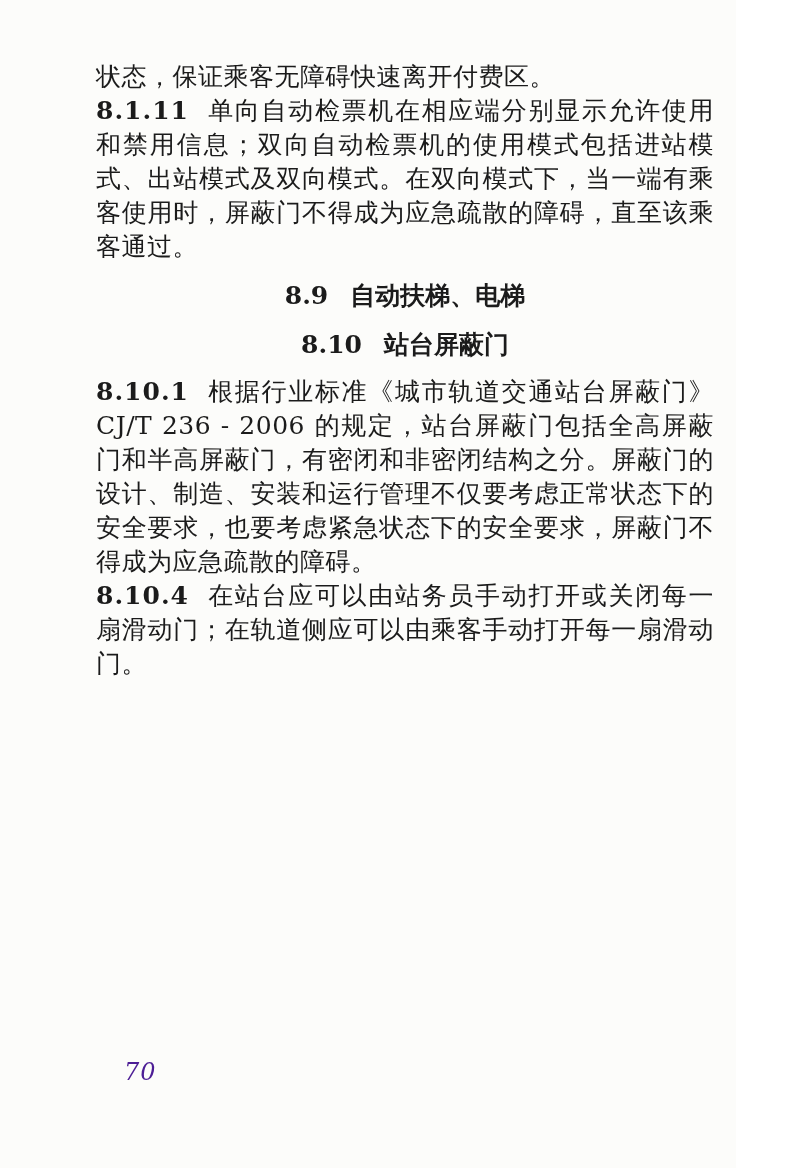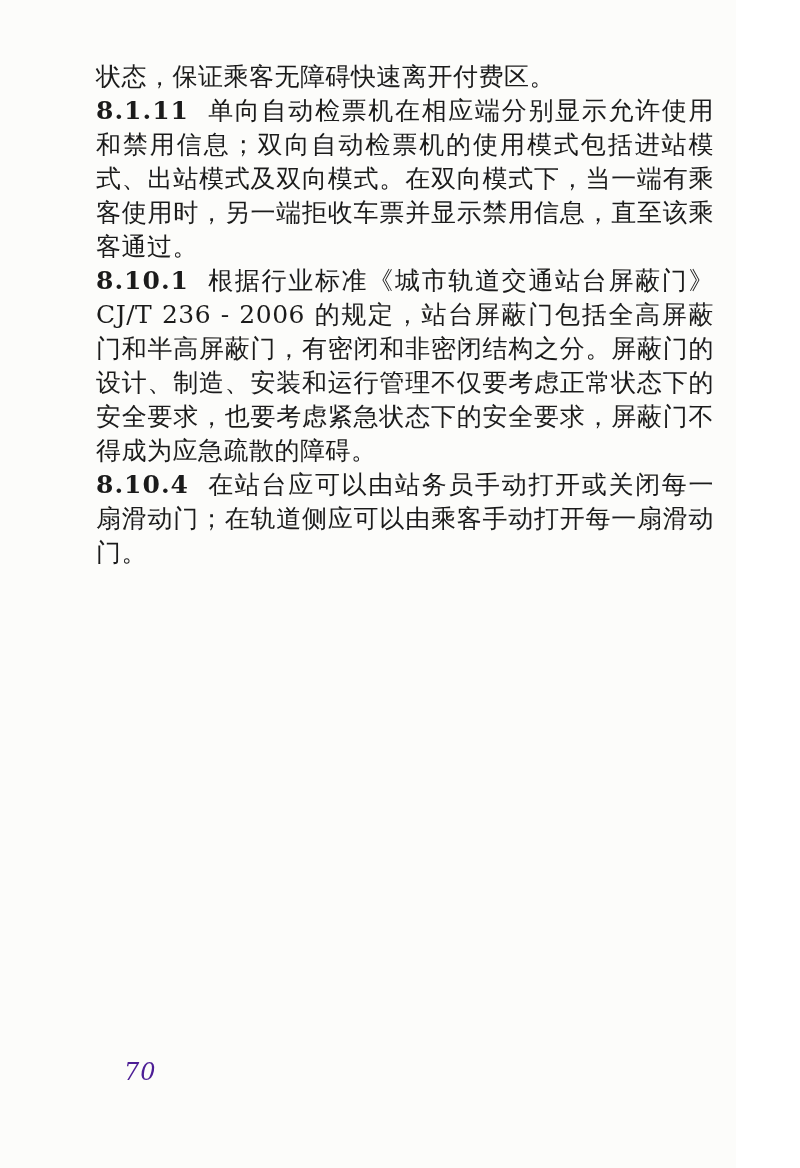--- a/index.html
+++ b/index.html
@@ -56,25 +56,27 @@
 </style>
 </head>
 <body>
 
 <div class="page">
   <div class="content">
 
     <p class="body"><span>状态，保证乘客无障碍快速离开付费区。</span></p>
 
 
-    <p class="body"><span class="num">8.1.11</span><span>单向自动检票机在相应端分别显示允许使用和禁用信息；双向自动检票机的使用模式包括进站模式、出站模式及双向模式。在双向模式下，当一端有乘客使用时，另一端拒收车票并显示禁用信息，直至该乘客通过。</span></p>
+    <p class="body"><span class="num">8.1.11</span><span>单向自动检票机在相应端分别显示允许使用和禁用信息；双向自动检票机的使用模式包括进站模式、出站模式及双向模式。在双向模式下，当一端有乘客使用时，屏蔽门不得成为应急疏散的障碍，直至该乘客通过。</span></p>
+
+    <div class="heading"><span class="h-num">8.9</span><span>自动扶梯、电梯</span></div>
 
 
 
-
+    <div class="heading"><span class="h-num">8.10</span><span>站台屏蔽门</span></div>
 
     <p class="body"><span class="num">8.10.1</span><span>根据行业标准《城市轨道交通站台屏蔽门》CJ/T 236 - 2006 的规定，站台屏蔽门包括全高屏蔽门和半高屏蔽门，有密闭和非密闭结构之分。屏蔽门的设计、制造、安装和运行管理不仅要考虑正常状态下的安全要求，也要考虑紧急状态下的安全要求，屏蔽门不得成为应急疏散的障碍。</span></p>
 
     <p class="body"><span class="num">8.10.4</span><span>在站台应可以由站务员手动打开或关闭每一扇滑动门；在轨道侧应可以由乘客手动打开每一扇滑动门。</span></p>
 
   </div>
 
   <div class="page-number">70</div>
 </div>
 

